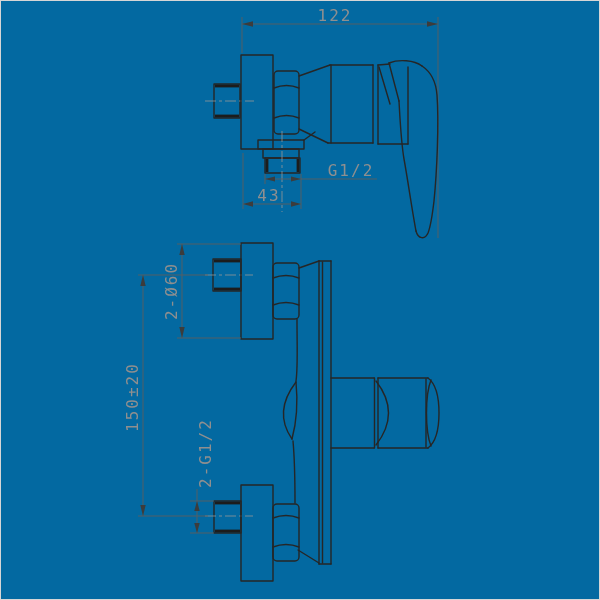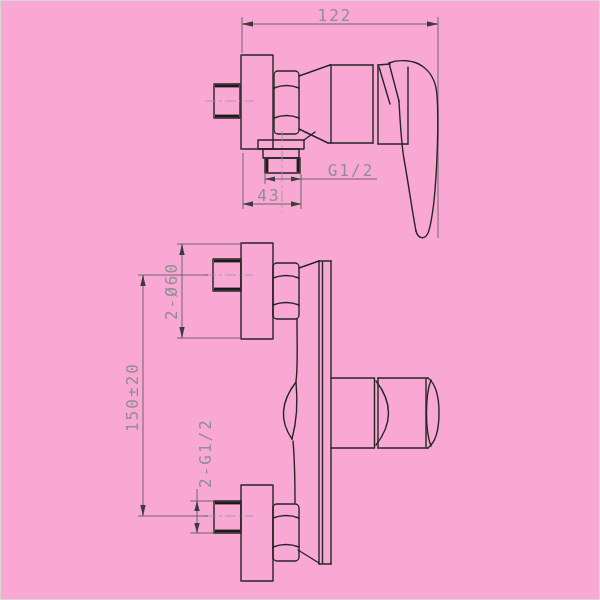--- a/index.html
+++ b/index.html
@@ -1,20 +1,20 @@
 <!DOCTYPE html>
 <html><head>
 <meta charset="utf-8">
 <style>
   html,body{margin:0;padding:0;background:#ffffff;}
   .canvas{
     position:relative;
     width:598px;height:598px;
     border:1px solid #d6d6d6;
-    background:#f9a8d4;
+    background:#0369a1;
     overflow:hidden;
   }
   svg{display:block;}
   .out{fill:none;stroke:#262626;stroke-width:1.4;stroke-linejoin:round;stroke-linecap:round;}
   .thick{stroke:#1c1c1c;stroke-width:2.8;stroke-linecap:butt;}
   .dim line{stroke:#5d5d5d;stroke-width:0.9;fill:none;}
   .arr{fill:#3c3c3c;stroke:none;}
   .cl{stroke:#989898;stroke-width:0.8;stroke-dasharray:11 3 3 3;fill:none;}
   .dimtext{
     font-family:"DejaVu Sans Mono","Liberation Mono",monospace;

